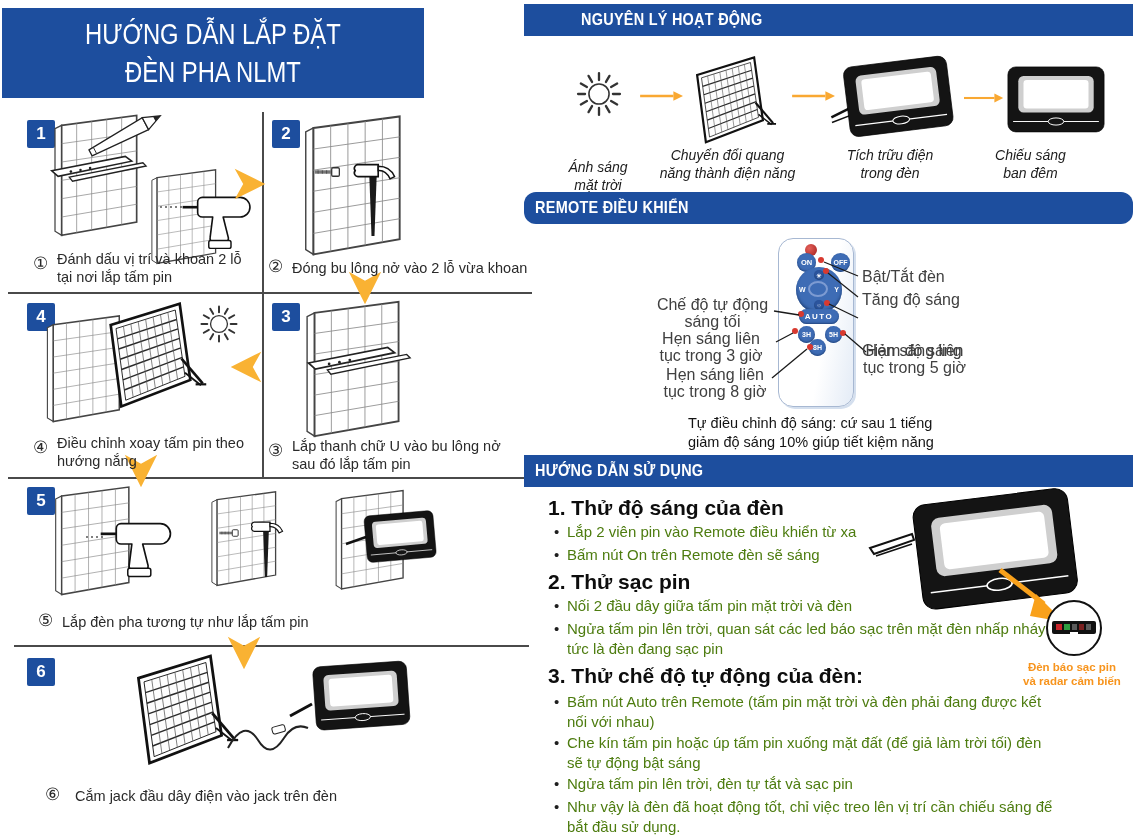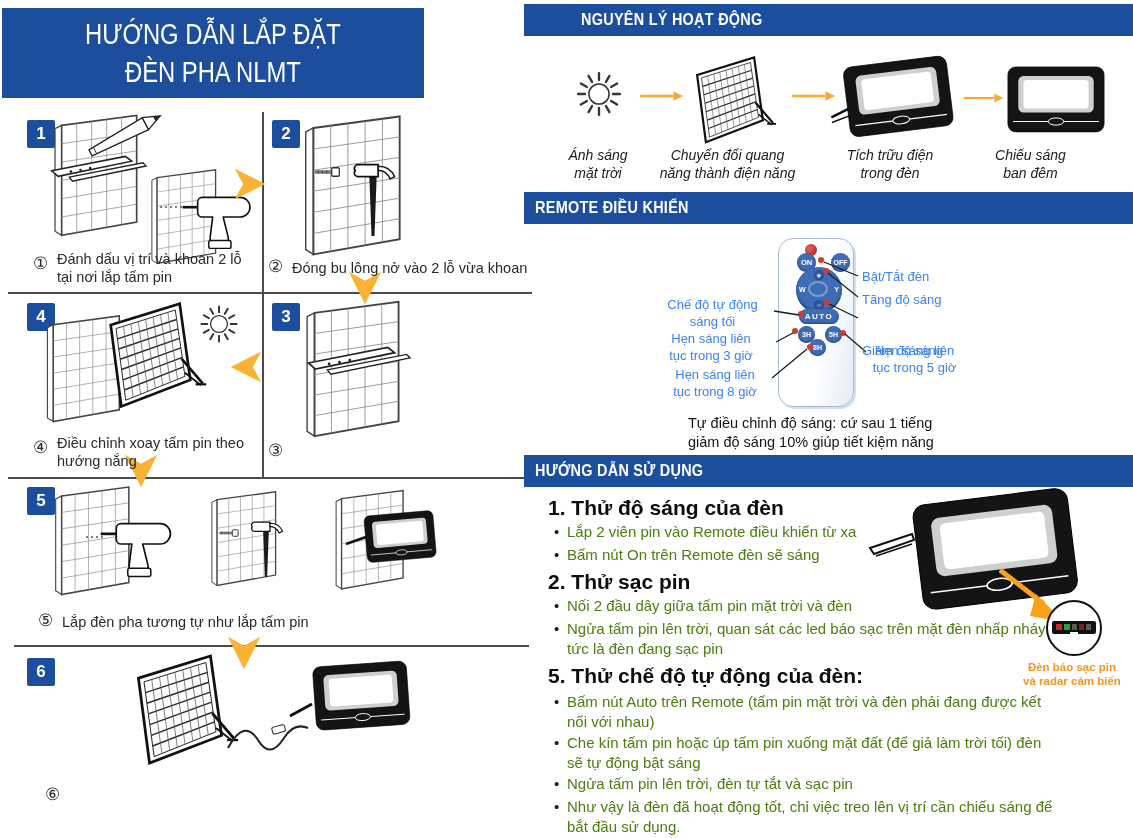--- a/index.html
+++ b/index.html
@@ -20,21 +20,21 @@
   .marker{font-size:17px;color:#2a2a2a;}
   .divider{background:#4a4a4a;}
   
   .itcap{font-style:italic;font-size:14px;line-height:18px;color:#1c1c1c;text-align:center;}
   
   .remote-body{background:linear-gradient(100deg,#ffffff 60%,#e3ebf6);border:1.5px solid #a7b8d2;
     border-radius:15px;box-shadow:2px 2px 0 #d4dfee;}
   .rbtn{position:absolute;background:#3e6cb5;color:#fff;font-weight:bold;border-radius:50%;
     display:flex;align-items:center;justify-content:center;box-shadow:inset 0 -1px 2px #24467e;}
   .rdot{position:absolute;background:#d8392f;border-radius:50%;width:6px;height:6px;}
-  .callout{position:absolute;font-size:13px;line-height:17px;color:#3b82f6;}
+  .callout{position:absolute;font-size:16px;line-height:17px;color:#404040;}
   .note{font-size:14.5px;line-height:19px;color:#141414;}
   
   .utitle{font-size:21px;font-weight:bold;color:#0d0d0d;}
   .ubullet{position:absolute;font-size:15px;line-height:20px;color:#4d7c0f;padding-left:15px;}
   .ubullet::before{content:"\2022";position:absolute;left:2px;top:0;color:#1e1e1e;}
   .led-cap{font-size:11.5px;line-height:14px;font-weight:bold;color:#f7941d;text-align:center;}
 </style>
 </head>
 <body>
 
@@ -251,54 +251,57 @@
 tại nơi lắp tấm pin</div>
 
 <div class="abs marker" style="left:268px;top:256px;">②</div>
 <div class="abs stepcap" style="left:292px;top:259px;width:240px;">Đóng bu lông nở vào 2 lỗ vừa khoan</div>
 
 <div class="abs marker" style="left:33px;top:437px;">④</div>
 <div class="abs stepcap pre" style="left:57px;top:434px;width:210px;">Điều chỉnh xoay tấm pin theo
 hướng nắng</div>
 
 <div class="abs marker" style="left:268px;top:440px;">③</div>
+<div class="abs stepcap pre" style="left:292px;top:437px;width:230px;">Lắp thanh chữ U vào bu lông nở
+sau đó lắp tấm pin</div>
 
 <div class="abs marker" style="left:38px;top:610px;">⑤</div>
 <div class="abs stepcap" style="left:62px;top:613px;width:300px;">Lắp đèn pha tương tự như lắp tấm pin</div>
 
 <div class="abs marker" style="left:45px;top:784px;">⑥</div>
+<div class="abs stepcap" style="left:75px;top:787px;width:320px;">Cắm jack đầu dây điện vào jack trên đèn</div>
 
 <div class="abs bar" style="left:524px;top:4px;width:609px;height:32px;padding-left:46px;">
   <span class="t">NGUYÊN LÝ HOẠT ĐỘNG</span>
 </div>
 
 <svg class="abs" style="left:540px;top:45px;" width="593" height="110" viewBox="0 0 593 110">
   <use href="#sun" x="28" y="18" width="62" height="62"></use>
   <use href="#arrow-thin" x="100" y="44" width="44" height="14"></use>
   <use href="#panel" x="140" y="8" width="100" height="95"></use>
   <use href="#arrow-thin" x="252" y="44" width="44" height="14"></use>
   <g transform="translate(300,12) rotate(-7 60 45)">
     <line x1="-10" y1="52" x2="18" y2="42" stroke="#111" stroke-width="2.5"></line>
     <line x1="-10" y1="57" x2="18" y2="50" stroke="#111" stroke-width="1.5"></line>
     <use href="#flood-front" width="118" height="84"></use>
   </g>
   <use href="#arrow-thin" x="424" y="46" width="40" height="14"></use>
   <use href="#flood-front" x="460" y="18" width="112" height="78"></use>
 </svg>
 
-<div class="abs itcap pre" style="left:555px;top:146px;width:86px;">Ánh sáng
+<div class="abs itcap pre" style="left:555px;top:158px;width:86px;">Ánh sáng
 mặt trời</div>
 <div class="abs itcap pre" style="left:645px;top:146px;width:165px;">Chuyển đổi quang
 năng thành điện năng</div>
 <div class="abs itcap pre" style="left:820px;top:146px;width:140px;">Tích trữu điện
 trong đèn</div>
 <div class="abs itcap pre" style="left:958px;top:146px;width:145px;">Chiếu sáng
 ban đêm</div>
 
-<div class="abs bar" style="left:524px;top:192px;width:609px;height:32px;">
+<div class="abs bar" style="left:524px;top:192px;width:609px;height:32px;border-radius:12px;">
   <span class="t">REMOTE ĐIỀU KHIỂN</span>
 </div>
 
 <div class="abs remote-body" style="left:778px;top:238px;width:74px;height:167px;">
   <div class="abs" style="left:26px;top:5px;width:12px;height:12px;border-radius:50%;background:radial-gradient(circle at 35% 35%,#e4605a,#a31f1d);"></div>
   <div class="rbtn" style="left:18px;top:14px;width:19px;height:19px;font-size:7.5px;">ON</div>
   <div class="rbtn" style="left:52px;top:14px;width:19px;height:19px;font-size:7px;">OFF</div>
 
   <div class="abs" style="left:17px;top:28px;width:46px;height:46px;border-radius:50%;background:#3e6cb5;box-shadow:inset 0 -2px 3px #24467e;">
     <div class="rbtn" style="left:18px;top:3px;width:10px;height:10px;background:#2c559e;font-size:6px;">☀</div>
@@ -353,21 +356,21 @@
 </div>
 
 <div class="abs utitle" style="left:548px;top:496px;">1. Thử độ sáng của đèn</div>
 <div class="ubullet" style="left:552px;top:522px;width:330px;">Lắp 2 viên pin vào Remote điều khiển từ xa</div>
 <div class="ubullet" style="left:552px;top:545px;width:330px;">Bấm nút On trên Remote đèn sẽ sáng</div>
 
 <div class="abs utitle" style="left:548px;top:570px;">2. Thử sạc pin</div>
 <div class="ubullet" style="left:552px;top:596px;width:340px;">Nối 2 đầu dây giữa tấm pin mặt trời và đèn</div>
 <div class="ubullet" style="left:552px;top:619px;width:492px;">Ngửa tấm pin lên trời, quan sát các led báo sạc trên mặt đèn nhấp nháy tức là đèn đang sạc pin</div>
 
-<div class="abs utitle" style="left:548px;top:664px;">5. Thử chế độ tự động của đèn:</div>
+<div class="abs utitle" style="left:548px;top:664px;">3. Thử chế độ tự động của đèn:</div>
 <div class="ubullet" style="left:552px;top:733px;width:492px;">Che kín tấm pin hoặc úp tấm pin xuống mặt đất (để giả làm trời tối) đèn sẽ tự động  bật sáng</div>
 <div class="ubullet" style="left:552px;top:692px;width:492px;">Bấm nút Auto trên Remote (tấm pin mặt trời và đèn phải đang được kết nối với nhau)</div>
 <div class="ubullet" style="left:552px;top:774px;width:400px;">Ngửa tấm pin lên trời, đèn tự tắt và sạc pin</div>
 <div class="ubullet" style="left:552px;top:797px;width:492px;">Như vậy là đèn đã hoạt động tốt, chỉ việc treo lên vị trí cần chiếu sáng để bắt đầu sử dụng.</div>
 
 <svg class="abs" style="left:868px;top:486px;" width="225" height="150" viewBox="0 0 225 150">
   <polygon points="2,62 44,48 46,54 6,68" fill="#fff" stroke="#111" stroke-width="2"></polygon>
   <line x1="8" y1="70" x2="44" y2="58" stroke="#111" stroke-width="1.5"></line>
   <g transform="translate(38,4) rotate(-7 90 65)">
         <use href="#flood-front" width="180" height="126"></use>

